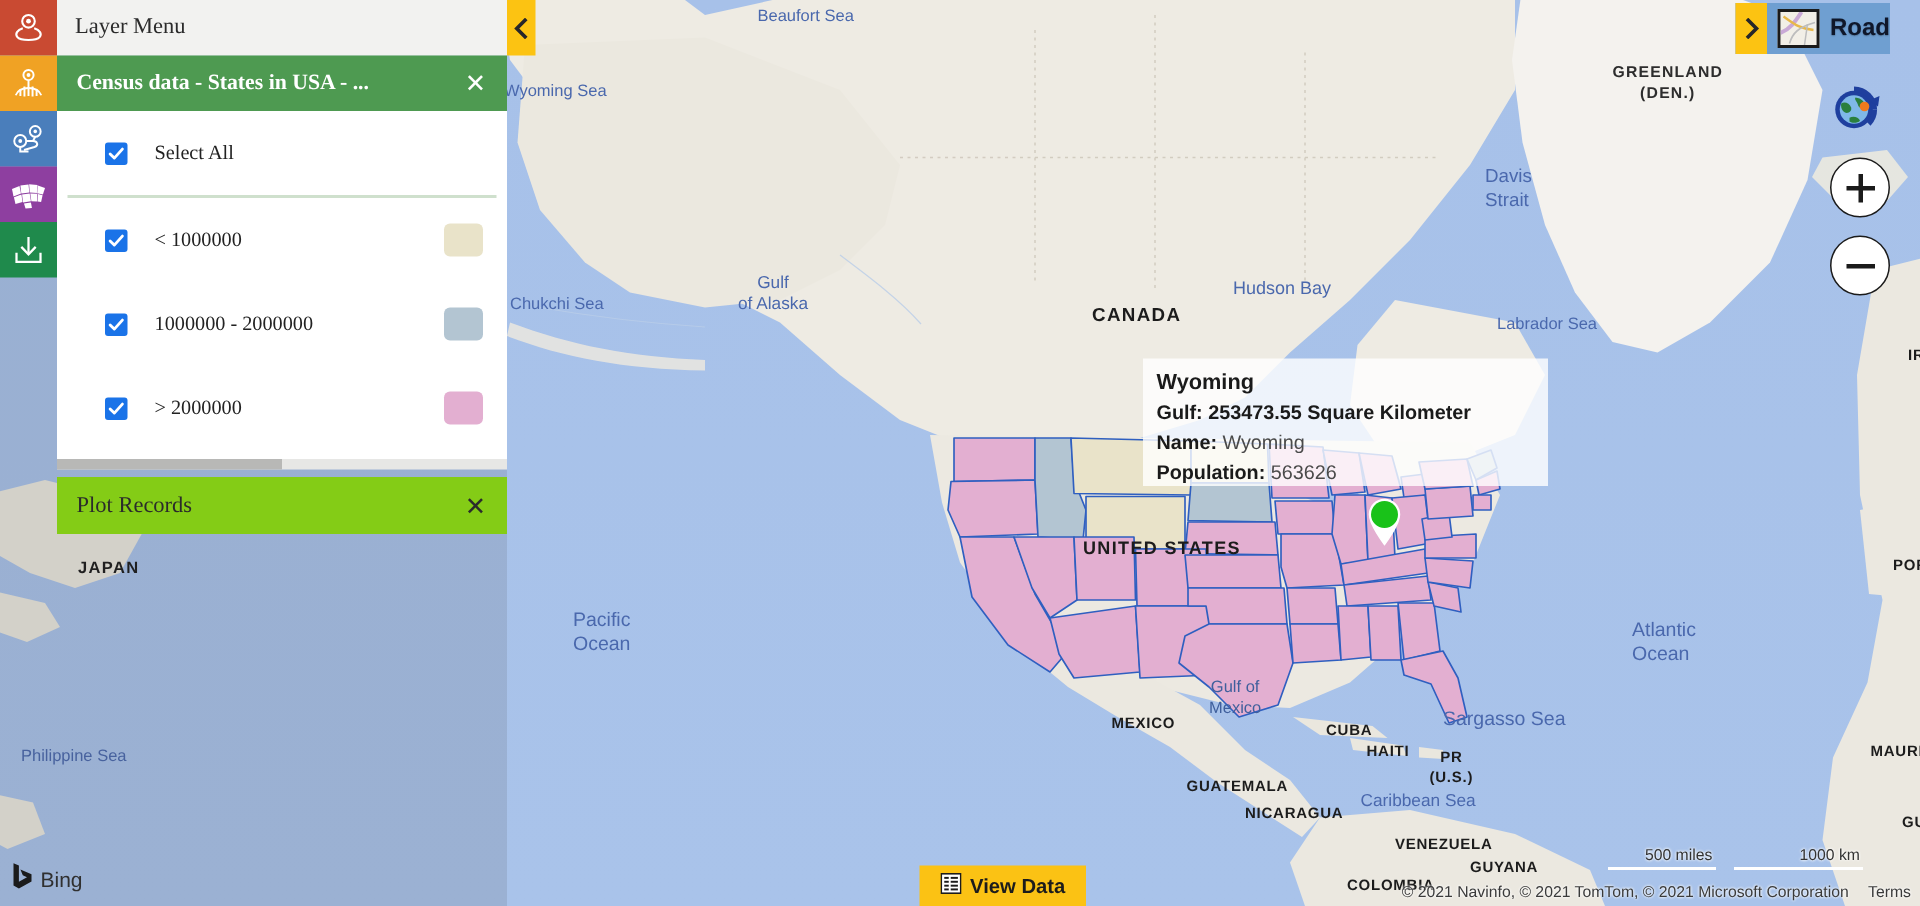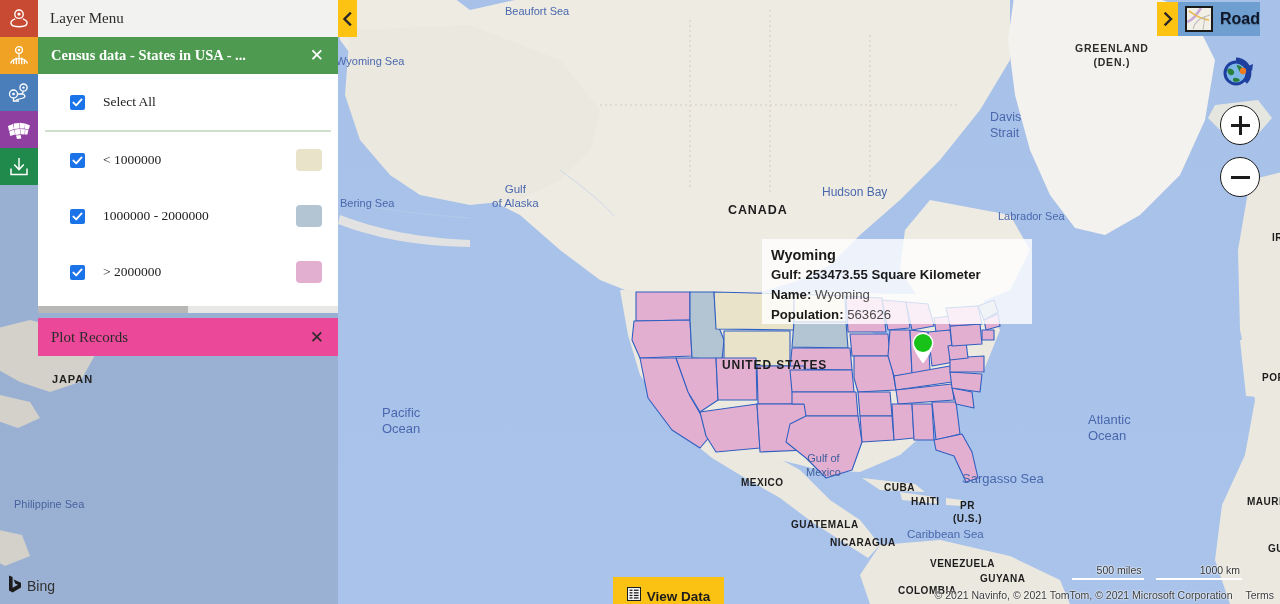--- a/index.html
+++ b/index.html
@@ -73,21 +73,21 @@
   .swatch {
     position: absolute; right: 16px; width: 26px; height: 22px; border-radius: 4px;
   }
   #panel-scrollbar {
     height: 7px; background: #e7e7e5; position: relative;
   }
   #panel-scrollbar .thumb {
     position: absolute; left: 0; top: 0; height: 7px; width: 150px; background: #b8b8b6;
   }
   #plot-records {
-    height: 38px; background: #ec4899; display: flex; align-items: center;
+    height: 38px; background: #84cc16; display: flex; align-items: center;
     justify-content: space-between; padding: 0 14px 0 13px; margin-top: 5px;
     color: #2b2b2b; font-size: 15px;
   }
   #plot-records .x { font-size: 17px; cursor: pointer; line-height: 1; }
 
   
   #panel-collapse {
     position: absolute; left: 338px; top: 0; width: 19px; height: 37px;
     background: #fcc312; display: flex; align-items: center; justify-content: center;
     z-index: 35; cursor: pointer;
@@ -134,21 +134,21 @@
   .zoom-btn .bar { position: absolute; background: #1b1b1b; }
 
   
   #bing-logo {
     position: absolute; left: 8px; bottom: 8px; z-index: 25;
     display: flex; align-items: center; color: #303030; font-size: 14px;
   }
   #bing-logo .glyph { margin-right: 5px; display: block; }
   #view-data {
     position: absolute; left: 613px; bottom: 0px; width: 111px; height: 27px;
-    background: #fbc214; display: flex; align-items: flex-end; justify-content: center;
+    background: #fbc214; display: flex; align-items: center; justify-content: center;
     z-index: 45; cursor: pointer; color: #1c1c1c; font-size: 13.5px; font-weight: bold;
   }
   #view-data .ico { margin-right: 6px; display: block; }
   #scale-bar { position: absolute; right: 38px; bottom: 24px; z-index: 25; }
   #scale-bar .grp { display: inline-block; position: relative; }
   #scale-bar .txt {
     color: #333; font-size: 10.5px; text-align: right; padding-right: 2px;
     text-shadow: 0 0 2px #fff, 0 0 2px #fff;
   }
   #scale-bar .line { height: 2.5px; background: #ffffff; margin-top: 2px; }
@@ -310,21 +310,21 @@
         <path d="M690,20 L690,190"></path>
         <path d="M770,10 L770,195"></path>
         <path d="M870,35 L870,190"></path>
         <path d="M600,105 L960,105"></path>
       </g>
     </svg>
 
     <div>
       <div class="sea-label" style="left:505px;top:5px;font-size:11px">Beaufort Sea</div>
       <div class="sea-label" style="left:336px;top:55px;font-size:11px">Wyoming Sea</div>
-      <div class="sea-label" style="left:340px;top:197px;font-size:11px">Bering Sea</div>
+      <div class="sea-label" style="left:340px;top:197px;font-size:11px">Chukchi Sea</div>
       <div class="sea-label" style="left:492px;top:182px;font-size:11.5px;text-align:center">Gulf
 of Alaska</div>
       <div class="sea-label" style="left:822px;top:185px;font-size:12px">Hudson Bay</div>
       <div class="sea-label" style="left:990px;top:110px;font-size:12.5px">Davis
 Strait</div>
       <div class="sea-label" style="left:998px;top:210px;font-size:11px">Labrador Sea</div>
       <div class="sea-label" style="left:382px;top:405px;font-size:13px">Pacific
 Ocean</div>
       <div class="sea-label" style="left:1088px;top:412px;font-size:13px">Atlantic
 Ocean</div>

